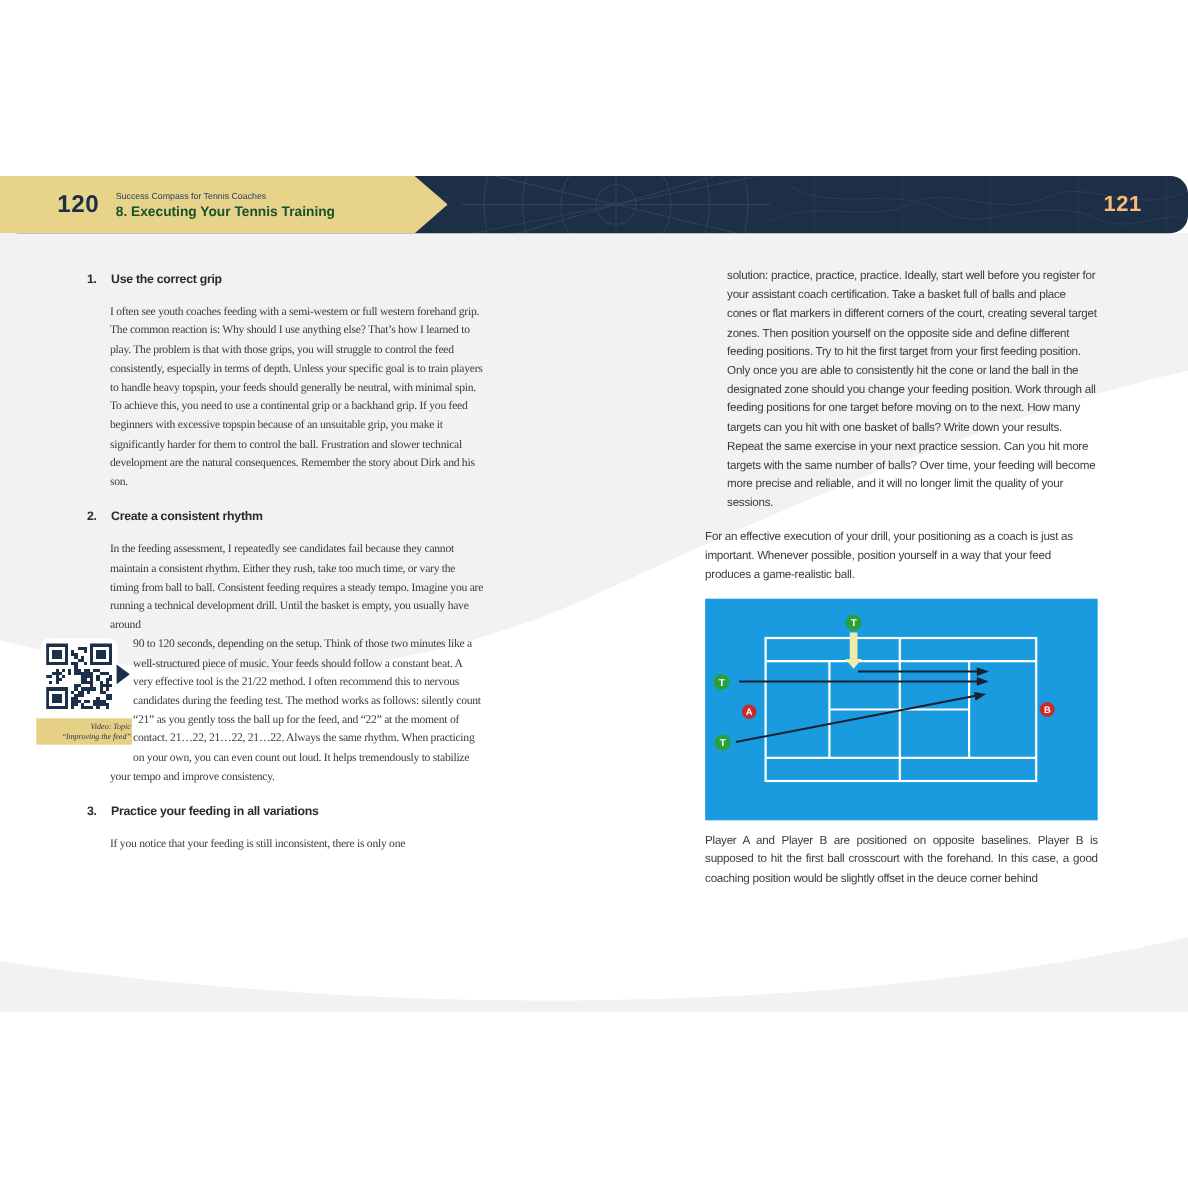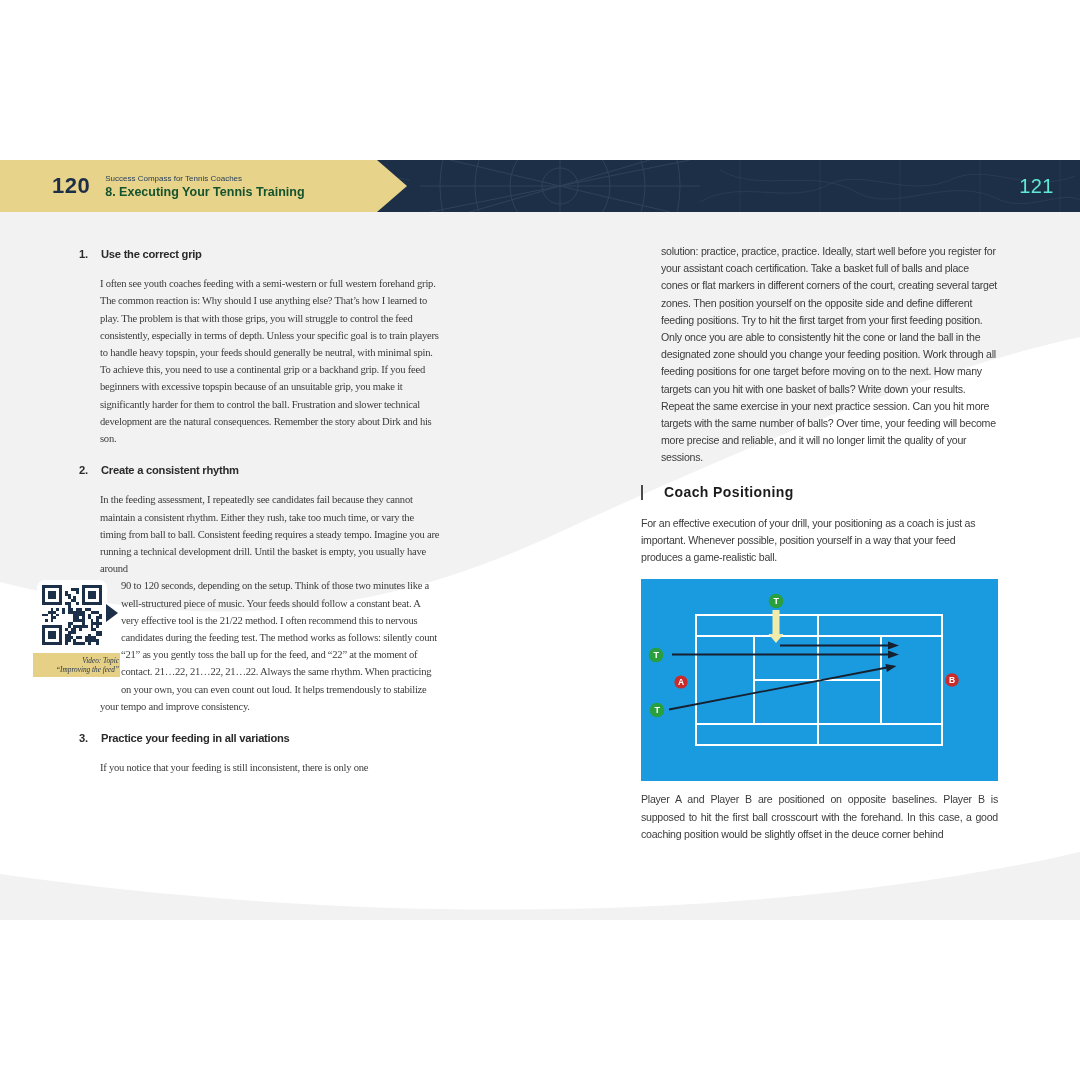--- a/index.html
+++ b/index.html
@@ -6,34 +6,34 @@
   body{
     width:1080px;height:1080px;position:relative;overflow:hidden;
     background:#ffffff;
     font-family:"Liberation Sans", sans-serif;
     -webkit-font-smoothing:antialiased;
   }
   
   .spread{position:absolute;left:0;top:212px;width:1080px;height:708px;background:#f2f2f3;}
   .spread svg{position:absolute;left:0;top:0;}
   
-  .header{position:absolute;left:0;top:160px;width:1080px;height:52px;background:#1d2f47;}
+  .header{position:absolute;left:0;top:160px;width:1080px;height:52px;background:#1d2f47;border-radius:16px;}
   .map-texture{position:absolute;left:0;top:0;}
   .gold-band{
     position:absolute;left:0;top:0;width:407px;height:52px;background:#e8d38b;
     clip-path:polygon(0 0, calc(100% - 30px) 0, 100% 50%, calc(100% - 30px) 100%, 0 100%);
     display:flex;align-items:center;
   }
   .pagenum-left{font-size:22px;font-weight:bold;color:#1d2f47;margin-left:52px;letter-spacing:.5px;}
   .header-titles{margin-left:15px;display:flex;flex-direction:column;justify-content:center;}
   .series-title{font-size:8px;color:#27405c;margin-bottom:2px;}
   .chapter-title{font-size:12.5px;font-weight:bold;color:#14532d;}
   .pagenum-right{
-    position:absolute;right:26px;top:50%;transform:translateY(-50%);
-    font-size:20px;font-weight:normal;color:#5eead4;letter-spacing:.5px;
+    position:absolute;right:42px;top:50%;transform:translateY(-50%);
+    font-size:20px;font-weight:bold;color:#fdba74;letter-spacing:.5px;
   }
   
   .col{position:absolute;top:243px;font-size:10.6px;line-height:17.2px;
        letter-spacing:-0.25px;color:#3c3c3c;text-align:left;}
   .col-left{left:78px;width:362px;}
   .col-right{left:641px;width:357px;}
   .para{margin:0 0 13px 0;}
   .item-head{margin:3px 0 12px 0;font-weight:bold;font-size:11.2px;color:#2a2a2a;display:flex;}
   .item-num{width:22px;margin-left:1px;flex:none;}
   .item-body{margin:0 0 15px 22px;font-family:Liberation Serif, serif;}
@@ -346,24 +346,20 @@
     <span>Practice your feeding in all variations</span>
   </div>
   <div class="item-body">If you notice that your feeding is still inconsistent, there is only one</div>
 
 </div>
 
 <div class="col col-right">
 
   <p class="para indented">solution: practice, practice, practice. Ideally, start well before you register for your assistant coach certification. Take a basket full of balls and place cones or flat markers in different corners of the court, creating several target zones. Then position yourself on the opposite side and define different feeding positions. Try to hit the first target from your first feeding position. Only once you are able to consistently hit the cone or land the ball in the designated zone should you change your feeding position. Work through all feeding positions for one target before moving on to the next. How many targets can you hit with one basket of balls? Write down your results. Repeat the same exercise in your next practice session. Can you hit more targets with the same number of balls? Over time, your feeding will become more precise and reliable, and it will no longer limit the quality of your sessions.</p>
 
-  <div class="sec-head">
-    <span class="sec-bar"></span>
-    <span class="sec-title">Coach Positioning</span>
-  </div>
   <p class="para">For an effective execution of your drill, your positioning as a coach is just as important. Whenever possible, position yourself in a way that your feed produces a game-realistic ball.</p>
 
 
   <div class="court-wrap">
     <svg width="357" height="202" viewBox="0 0 357 202">
 
       <rect x="0" y="0" width="357" height="202" fill="#1a9be0"></rect>
 
       <g stroke="#ffffff" stroke-width="2" fill="none">
         <rect x="55" y="36" width="246" height="130"></rect>

